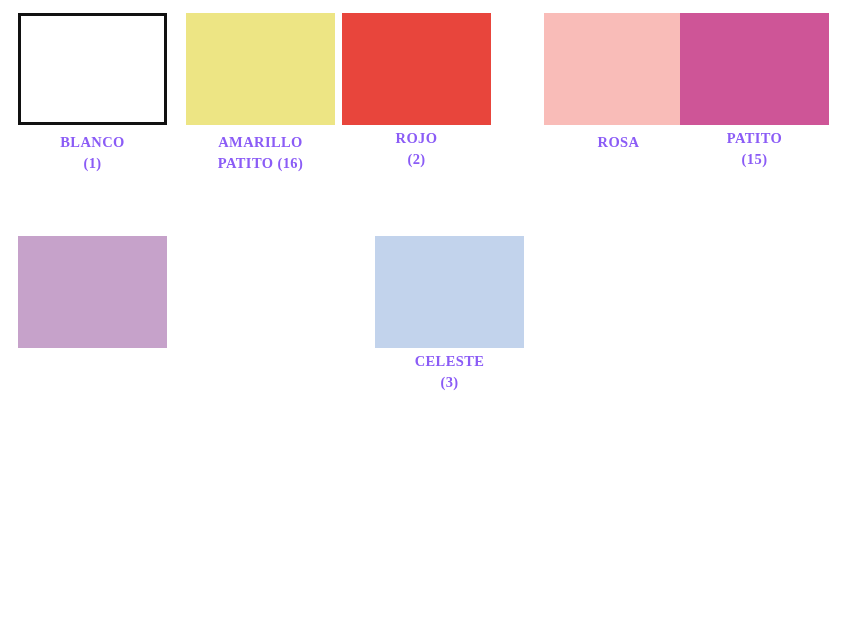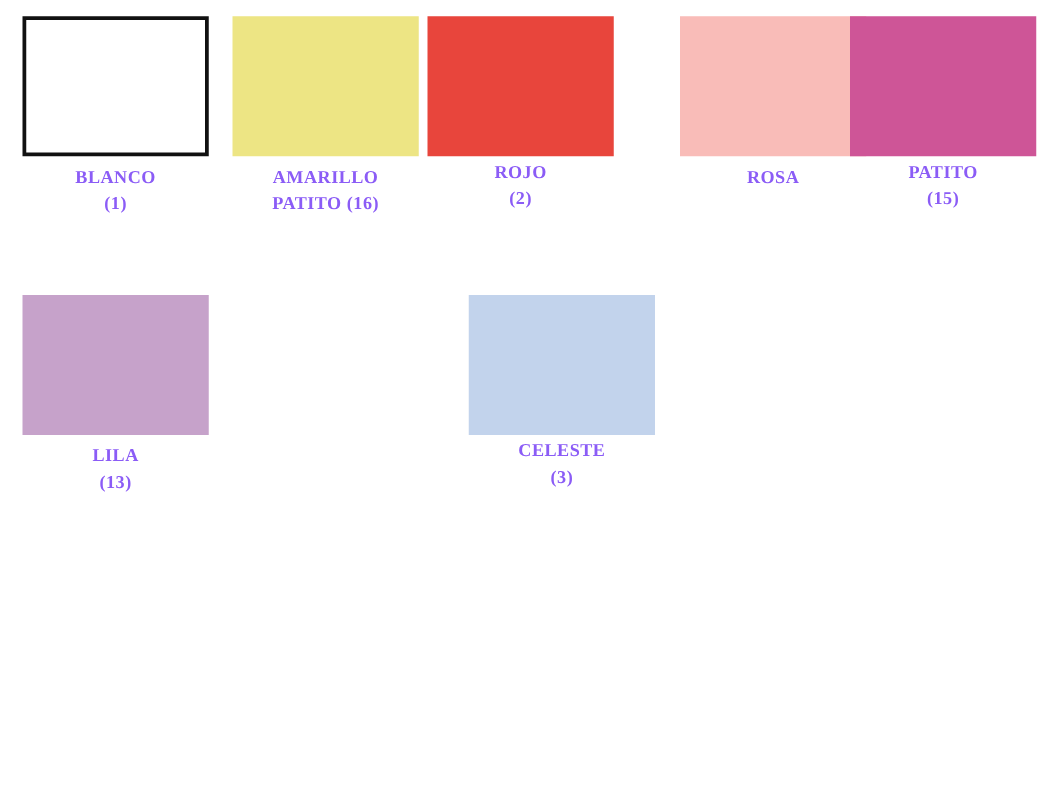--- a/index.html
+++ b/index.html
@@ -97,24 +97,20 @@
   <div class="swatch-cell" style="left:680px; top:13px;">
     <div class="swatch-chip" style="background: rgb(206, 85, 151);"></div>
     <div class="swatch-caption caption-raised">
       <span class="caption-line">PATITO</span>
       <span class="caption-line caption-code">(15)</span>
     </div>
   </div>
 
   <div class="swatch-cell" style="left:18px; top:236px;">
     <div class="swatch-chip" style="background: rgb(198, 162, 202);"></div>
-    <div class="swatch-caption">
-      <span class="caption-line">LILA</span>
-      <span class="caption-line caption-code">(13)</span>
-    </div>
   </div>
 
 
   <div class="swatch-cell" style="left:348px; top:236px;margin-left:27px;">
     <div class="swatch-chip" style="background: rgb(194, 211, 236);"></div>
     <div class="swatch-caption caption-raised">
       <span class="caption-line">CELESTE</span>
       <span class="caption-line caption-code">(3)</span>
     </div>
   </div>

